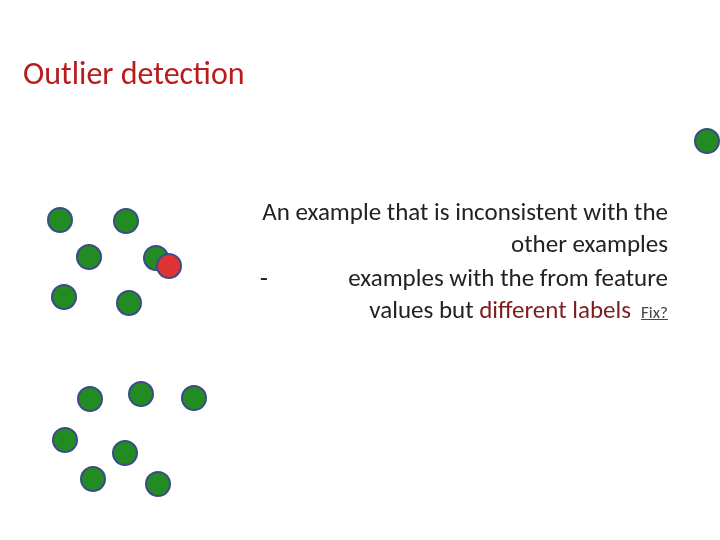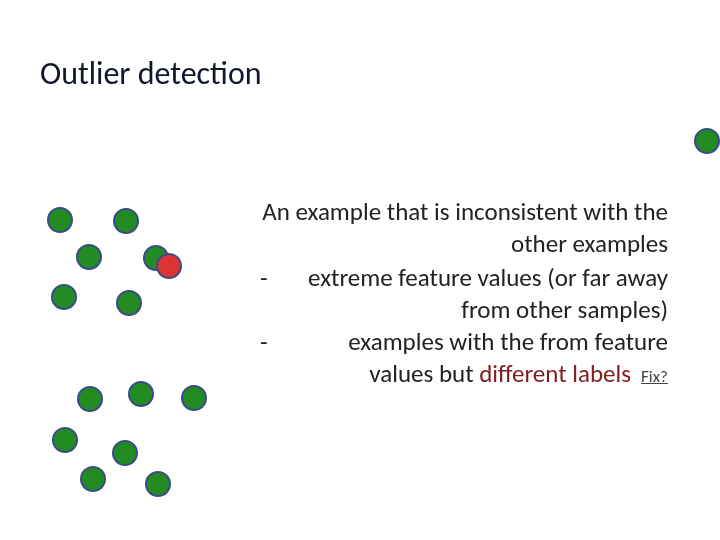--- a/index.html
+++ b/index.html
@@ -7,25 +7,25 @@
     padding: 0;
     width: 720px;
     height: 540px;
     background: #ffffff;
     font-family: Calibri, "Segoe UI", Arial, sans-serif;
     overflow: hidden;
     position: relative;
   }
   .title {
     position: absolute;
-    left: 40px;
+    left: 23px;
     top: 54px;
     font-size: 32px;
     font-weight: 400;
-    color: #0f172a;
+    color: #b91c1c;
   }
   .dots {
     position: absolute;
     left: 0;
     top: 0;
     width: 720px;
     height: 540px;
     pointer-events: none;
   }
   .dot {
@@ -87,20 +87,19 @@
     <div class="dot green" style="left: 112px; top: 440px;"></div>
     <div class="dot green" style="left: 80px; top: 466px;"></div>
     <div class="dot green" style="left: 145px; top: 471px;"></div>
   </div>
 
 <div class="text-block">
   <p class="lead">An example that is inconsistent with the other examples</p>
   <ul>
     <li>
       <span class="dash">-</span>
-      <span>extreme feature values (or far away from other samples)</span>
     </li>
     <li>
       <span class="dash">-</span>
       <span>examples with the from feature values but </span><span class="accent">different labels</span><span class="small">Fix?</span>
     </li>
   </ul>
 </div>
 
 </body></html>

